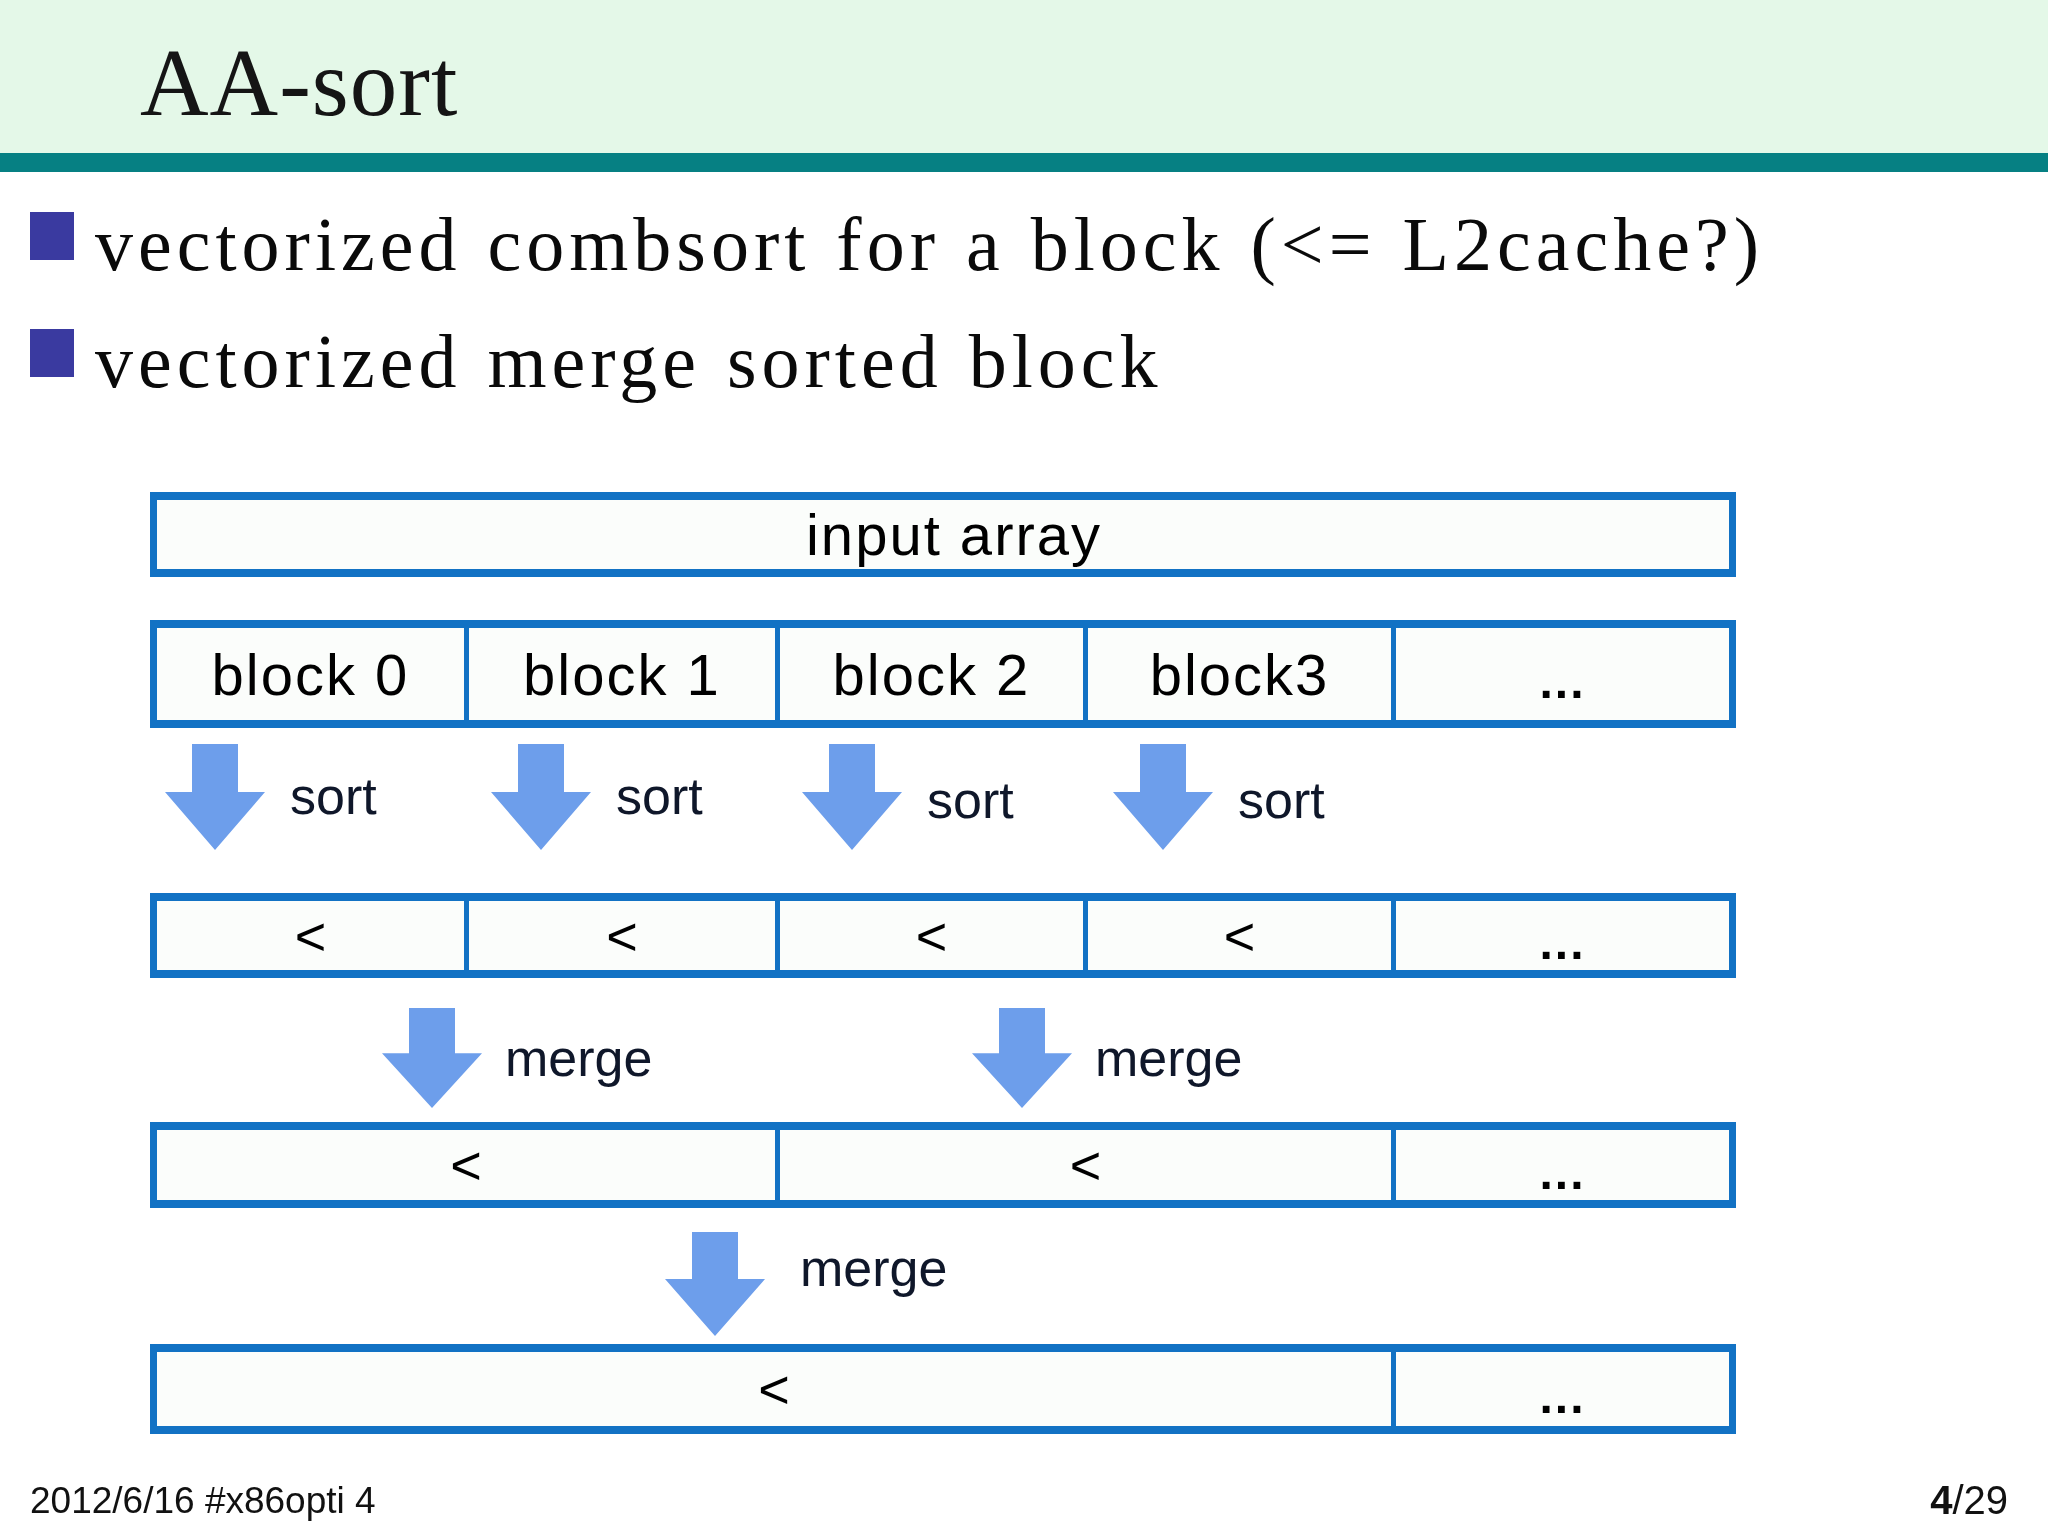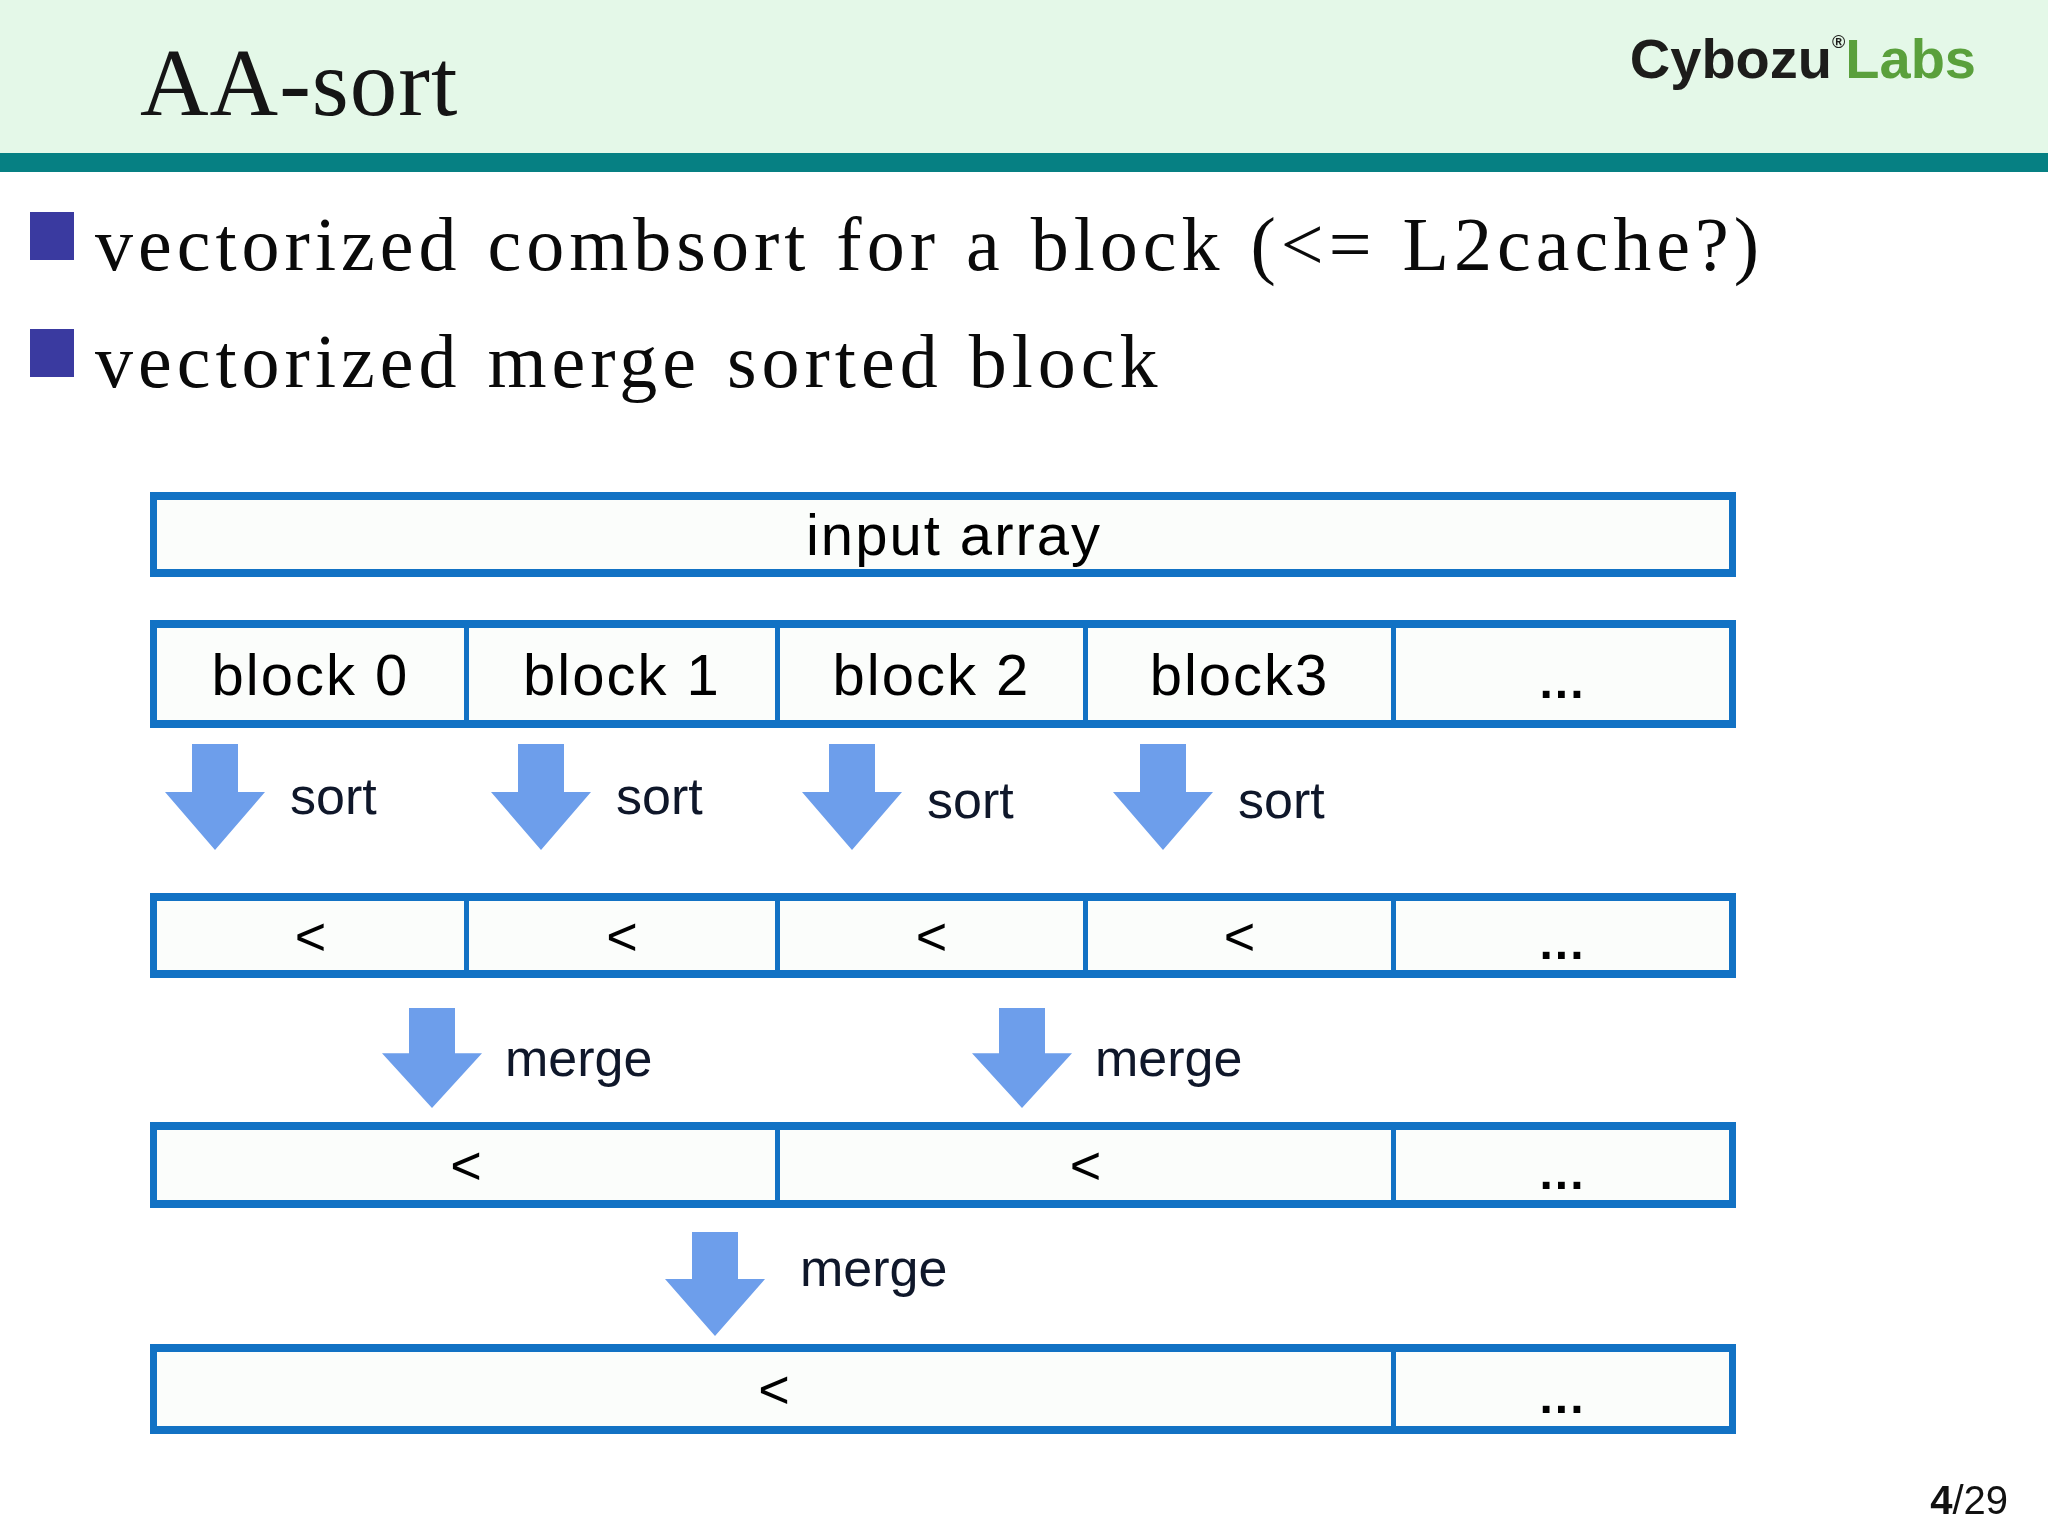--- a/index.html
+++ b/index.html
@@ -58,21 +58,20 @@
   .pg-cur  { font-weight:bold; }
   .pg-rest { font-weight:normal;margin-top:16px; }
 </style>
 </head>
 <body>
 
 <div class="slide">
 
   <div class="header">
     <div class="title">AA-sort</div>
-    <div class="logo"><span class="logo-name">Cybozu</span><span class="logo-mark">®</span><span class="logo-suffix">Labs</span></div>
   </div>
   <div class="rule"></div>
 
   <div class="bullet b1">
     <span class="marker"></span>
     <span class="btext">vectorized combsort for a block (&lt;= L2cache?)</span>
   </div>
   <div class="bullet b2">
     <span class="marker"></span>
     <span class="btext">vectorized merge sorted block</span>
@@ -151,15 +150,16 @@
         <polygon points="27,0 73,0 73,48 100,48 50,106 0,48 27,48"></polygon>
       </svg>
   </div>
   <div class="alabel" style="left:800px; top:1240px">merge</div>
 
   <div class="drow" id="row-all">
     <div class="dcell lt-cell" style="width:1239px">&lt;</div>
     <div class="dcell grow cell-dots">...</div>
   </div>
 
+  <div class="footer-left">2012/6/16 #x86opti 4</div>
   <div class="footer-right"><span class="pg-cur">4</span><span class="pg-rest">/29</span></div>
 
 </div>
 
 </body></html>

